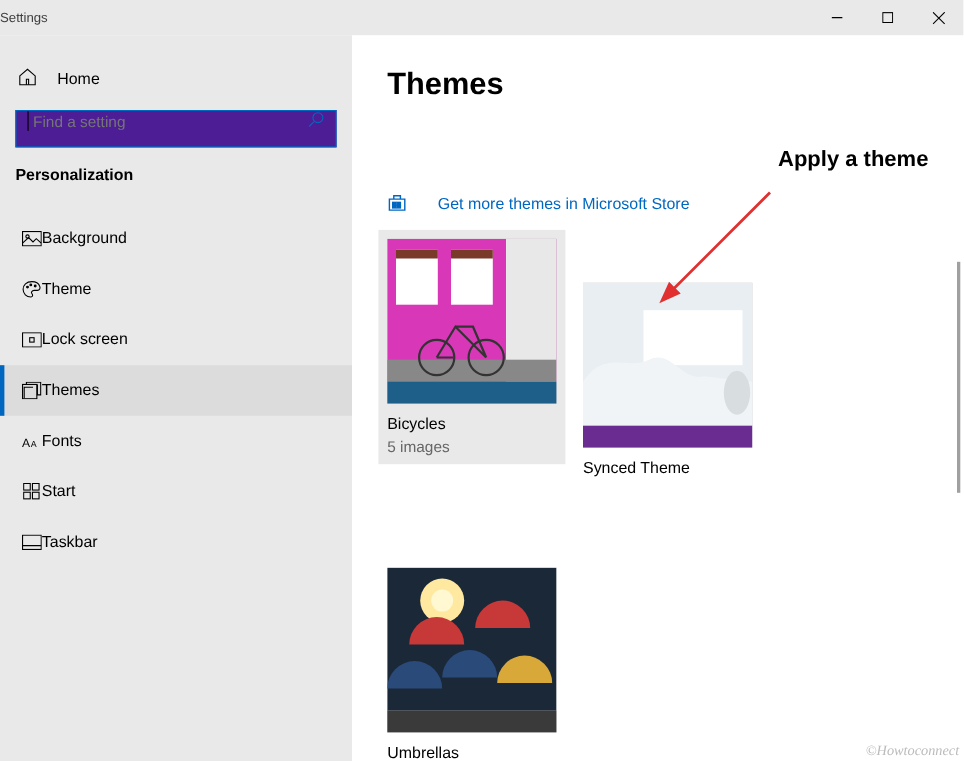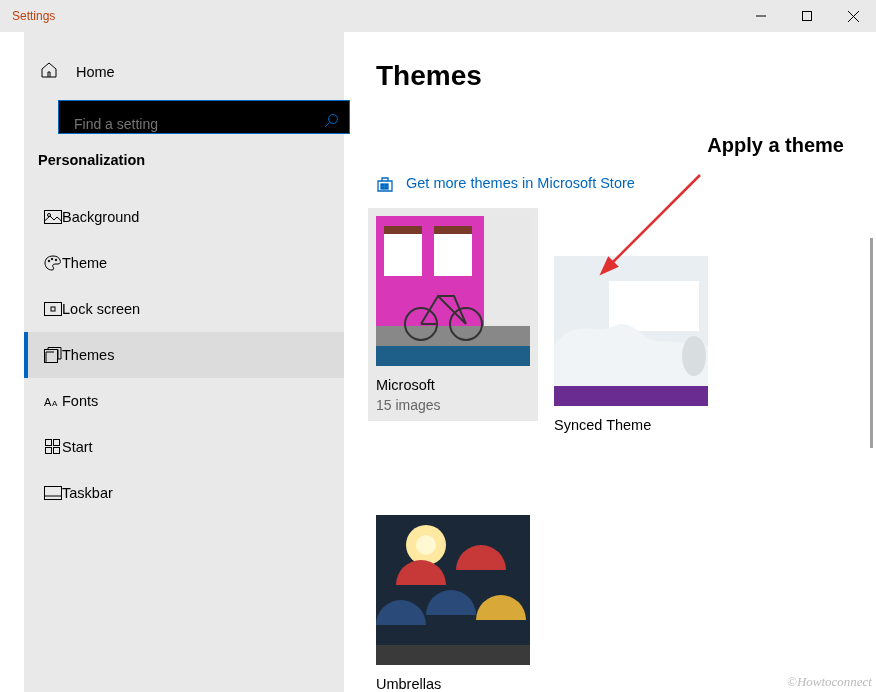--- a/index.html
+++ b/index.html
@@ -1,40 +1,40 @@
 <!DOCTYPE html>
 <html><head>
 <meta charset="utf-8">
 <style>
   * { box-sizing: border-box; font-family: "Segoe UI", Arial, sans-serif; }
   html, body { margin: 0; padding: 0; width: 876px; height: 692px; overflow: hidden; background: #fff; }
   .window { width: 876px; height: 692px; display: flex; flex-direction: column; position: relative; }
   .titlebar { height: 32px; display: flex; align-items: center; background: #e9e9e9; }
-  .titlebar-title { font-size: 12px; color: #c2410c; padding-left: 12px; flex: 1; }
+  .titlebar-title { font-size: 12px; color: #404040; flex: 1; }
   .titlebar-btns { display: flex; }
   .titlebar-btn { width: 46px; height: 32px; display: flex; align-items: center; justify-content: center; }
   .titlebar-btn svg { stroke: #000; }
-  .body { flex: 1; display: flex; min-height: 0; padding-left: 24px; }
+  .body { flex: 1; display: flex; min-height: 0; }
   .sidebar { width: 320px; background: #e9e9e9; padding-top: 20px; position: relative; }
   .home-row { display: flex; align-items: center; height: 40px; padding-left: 16px; gap: 18px; }
   .home-row .label { font-size: 14.5px; color: #000; }
   .search-wrap { margin: 8px 14px 18px 14px; }
-  .search { width: 100%; height: 34px; border: 1px solid #0067c0; background: #000000; display: flex; align-items: flex-end; padding: 0 10px; margin-left: 20px; }
+  .search { width: 100%; height: 34px; border: 1px solid #0067c0; background: #4c1d95; display: flex; align-items: flex-start; padding: 0 10px; }
   .search input { flex: 1; border: none; outline: none; font-size: 14px; color: #888; background: transparent; }
   .search .caret { width: 1px; height: 18px; background: #000; margin-right: 2px; }
   .search svg { stroke: #0067c0; }
   .section-title { font-size: 14.5px; font-weight: 600; padding-left: 14px; margin-bottom: 26px; color: #000; }
   .nav-item { display: flex; align-items: center; height: 46px; padding-left: 16px; border-left: 4px solid transparent; }
   .nav-item.selected { border-left-color: #0067c0; background: #dcdcdc; }
   .nav-item .icon { width: 18px; display: flex; justify-content: center; }
   .nav-item .label { font-size: 14.5px; color: #000; }
   .content { flex: 1; padding: 28px 32px 0 32px; overflow: hidden; position: relative; }
   .page-title { font-size: 28px; font-weight: 600; margin-bottom: 42px; color: #000; }
   .sub-title { font-size: 20px; font-weight: 600; margin-bottom: 18px; color: #000; text-align: right; }
-  .store-link { display: flex; align-items: flex-start; gap: 12px; margin-bottom: 20px; }
+  .store-link { display: flex; align-items: center; gap: 28px; margin-bottom: 20px; }
   .store-link span { color: #0067c0; font-size: 14.5px; }
   .themes-grid { display: flex; flex-wrap: wrap; gap: 24px; }
   .theme-card { width: 154px; }
   .theme-card.hovered { background: #e9e9e9; padding: 8px; margin: -8px; margin-bottom: 30px; width: 170px; }
   .theme-thumb { width: 154px; height: 150px; background: #ccc; position: relative; overflow: hidden; }
   .theme-card.hovered .theme-thumb { width: 154px; }
   .theme-strip { position: absolute; bottom: 0; left: 0; right: 0; height: 20px; }
   .theme-name { font-size: 14.5px; margin-top: 10px; color: #000; line-height: 1.3; }
   .theme-meta { font-size: 14px; color: #666; margin-top: 2px; }
   .scrollbar { position: absolute; right: 3px; top: 206px; width: 3px; height: 210px; background: #a0a0a0; }
@@ -193,22 +193,22 @@
               <rect x="58" y="10" width="38" height="50" fill="#fff"></rect>
               <rect x="58" y="10" width="38" height="8" fill="#7a3a2a"></rect>
               <rect x="108" y="0" width="46" height="130" fill="#e8e8e8"></rect>
               <rect x="0" y="110" width="154" height="20" fill="#888"></rect>
               <circle cx="45" cy="108" r="16" fill="none" stroke="#333" stroke-width="2"></circle>
               <circle cx="90" cy="108" r="16" fill="none" stroke="#333" stroke-width="2"></circle>
               <path d="M45 108 L62 80 L90 108 M62 80 L78 80 L90 108 M45 108 L60 108" stroke="#333" stroke-width="2" fill="none"></path>
             </svg>
             <div class="theme-strip" style="background:#1e5f8a"></div>
           </div>
-          <div class="theme-name">Microsoft</div>
-          <div class="theme-meta">15 images</div>
+          <div class="theme-name">Bicycles</div>
+          <div class="theme-meta">5 images</div>
         </div>
 
         <div class="theme-card" style="margin-top:40px">
           <div class="theme-thumb">
             <svg width="154" height="150" viewBox="0 0 154 150" preserveAspectRatio="none">
               <rect width="154" height="130" fill="#e8eef2"></rect>
               <rect x="55" y="25" width="90" height="50" fill="#fff"></rect>
               <path d="M0 90 C20 60 40 80 60 70 C80 60 90 90 110 85 L154 90 L154 130 L0 130 Z" fill="#f0f4f7"></path>
               <ellipse cx="140" cy="100" rx="12" ry="20" fill="#d8dde0"></ellipse>
             </svg>

